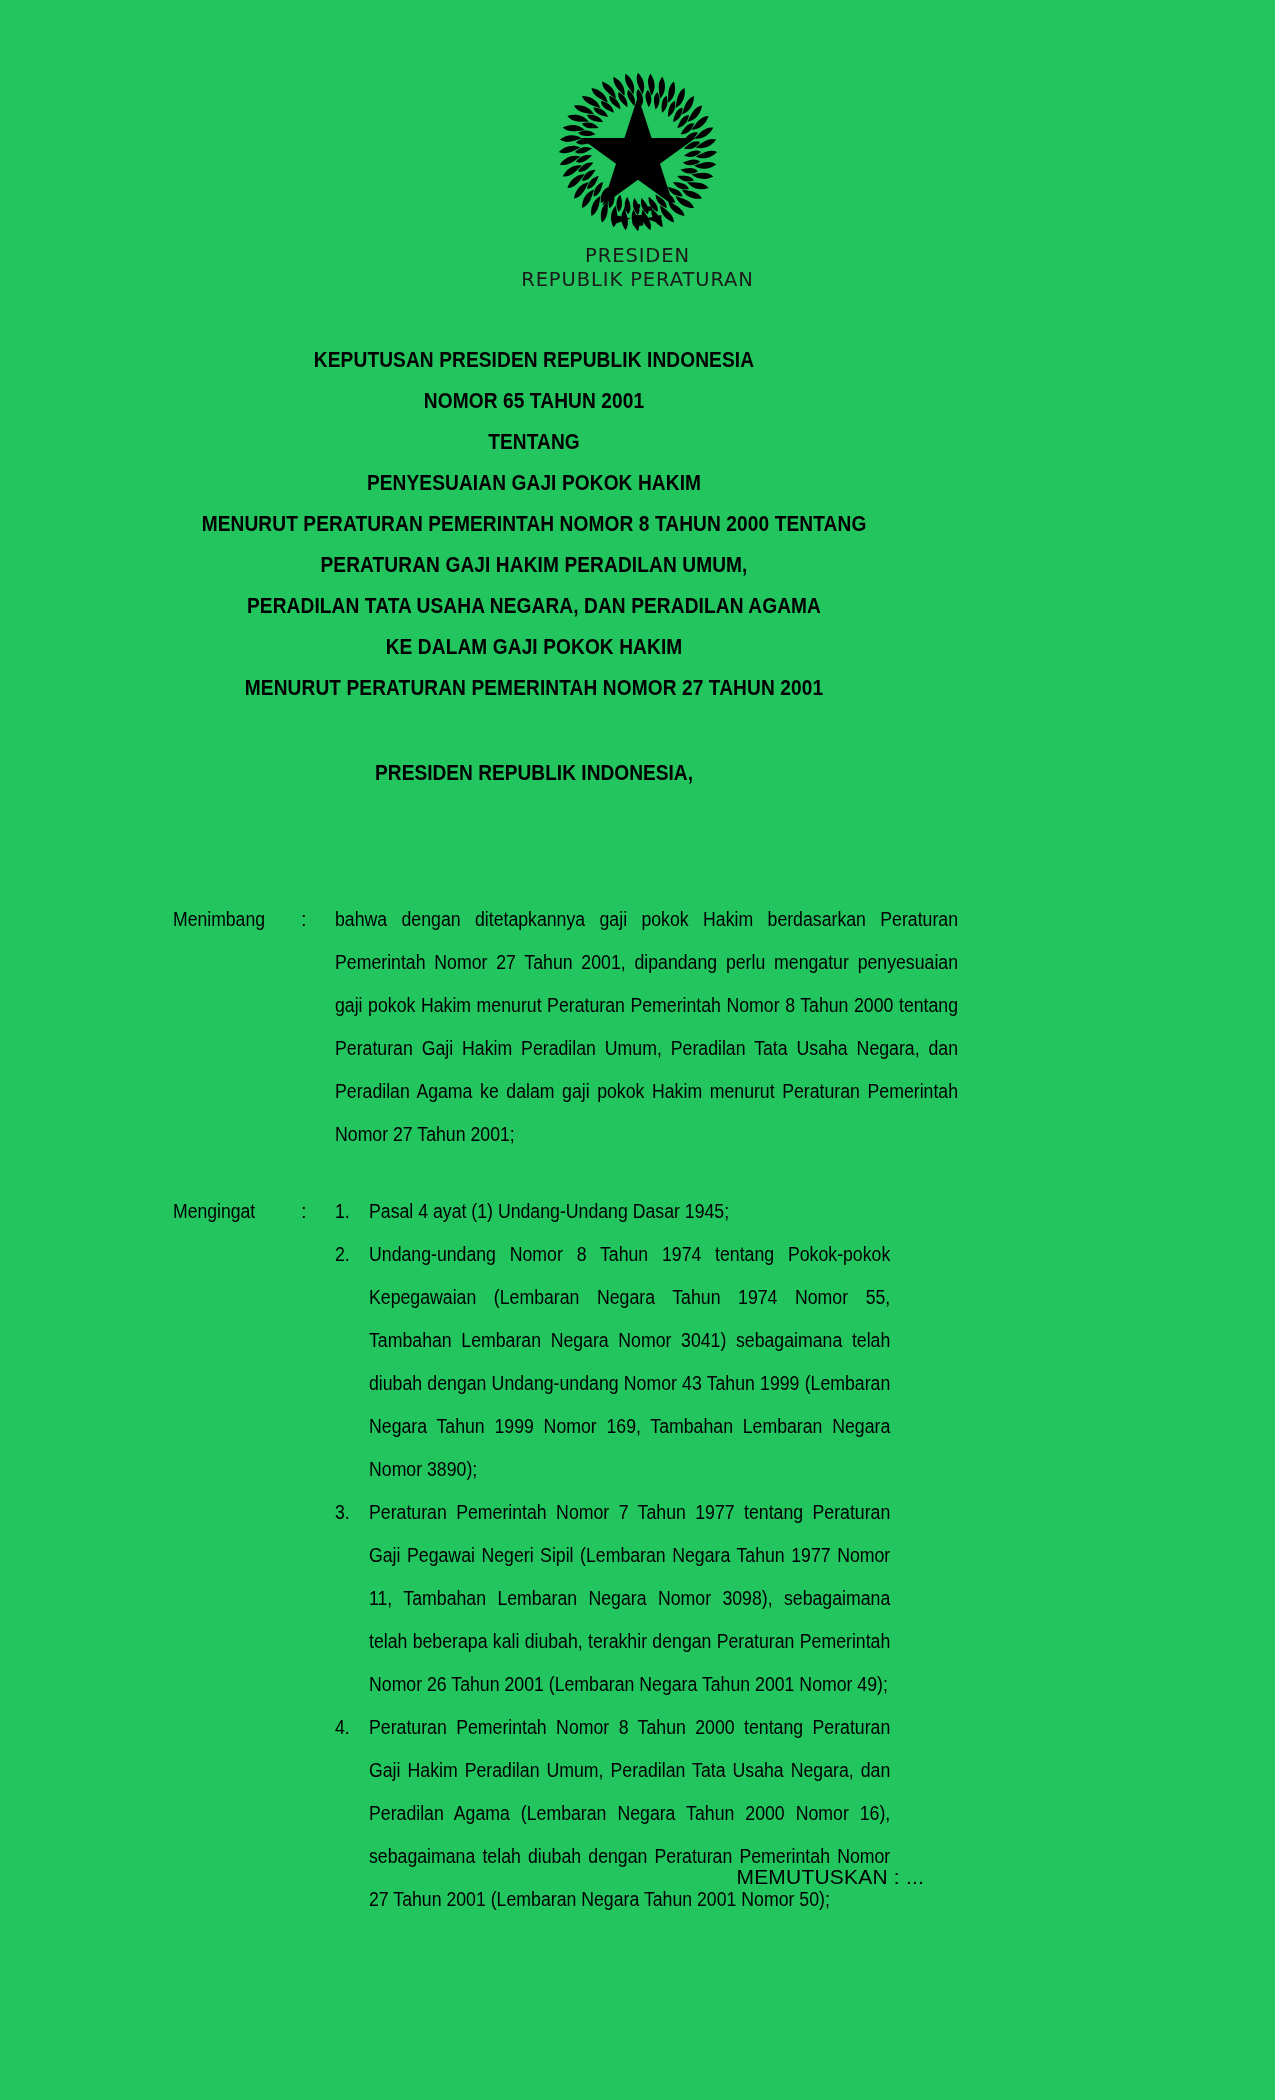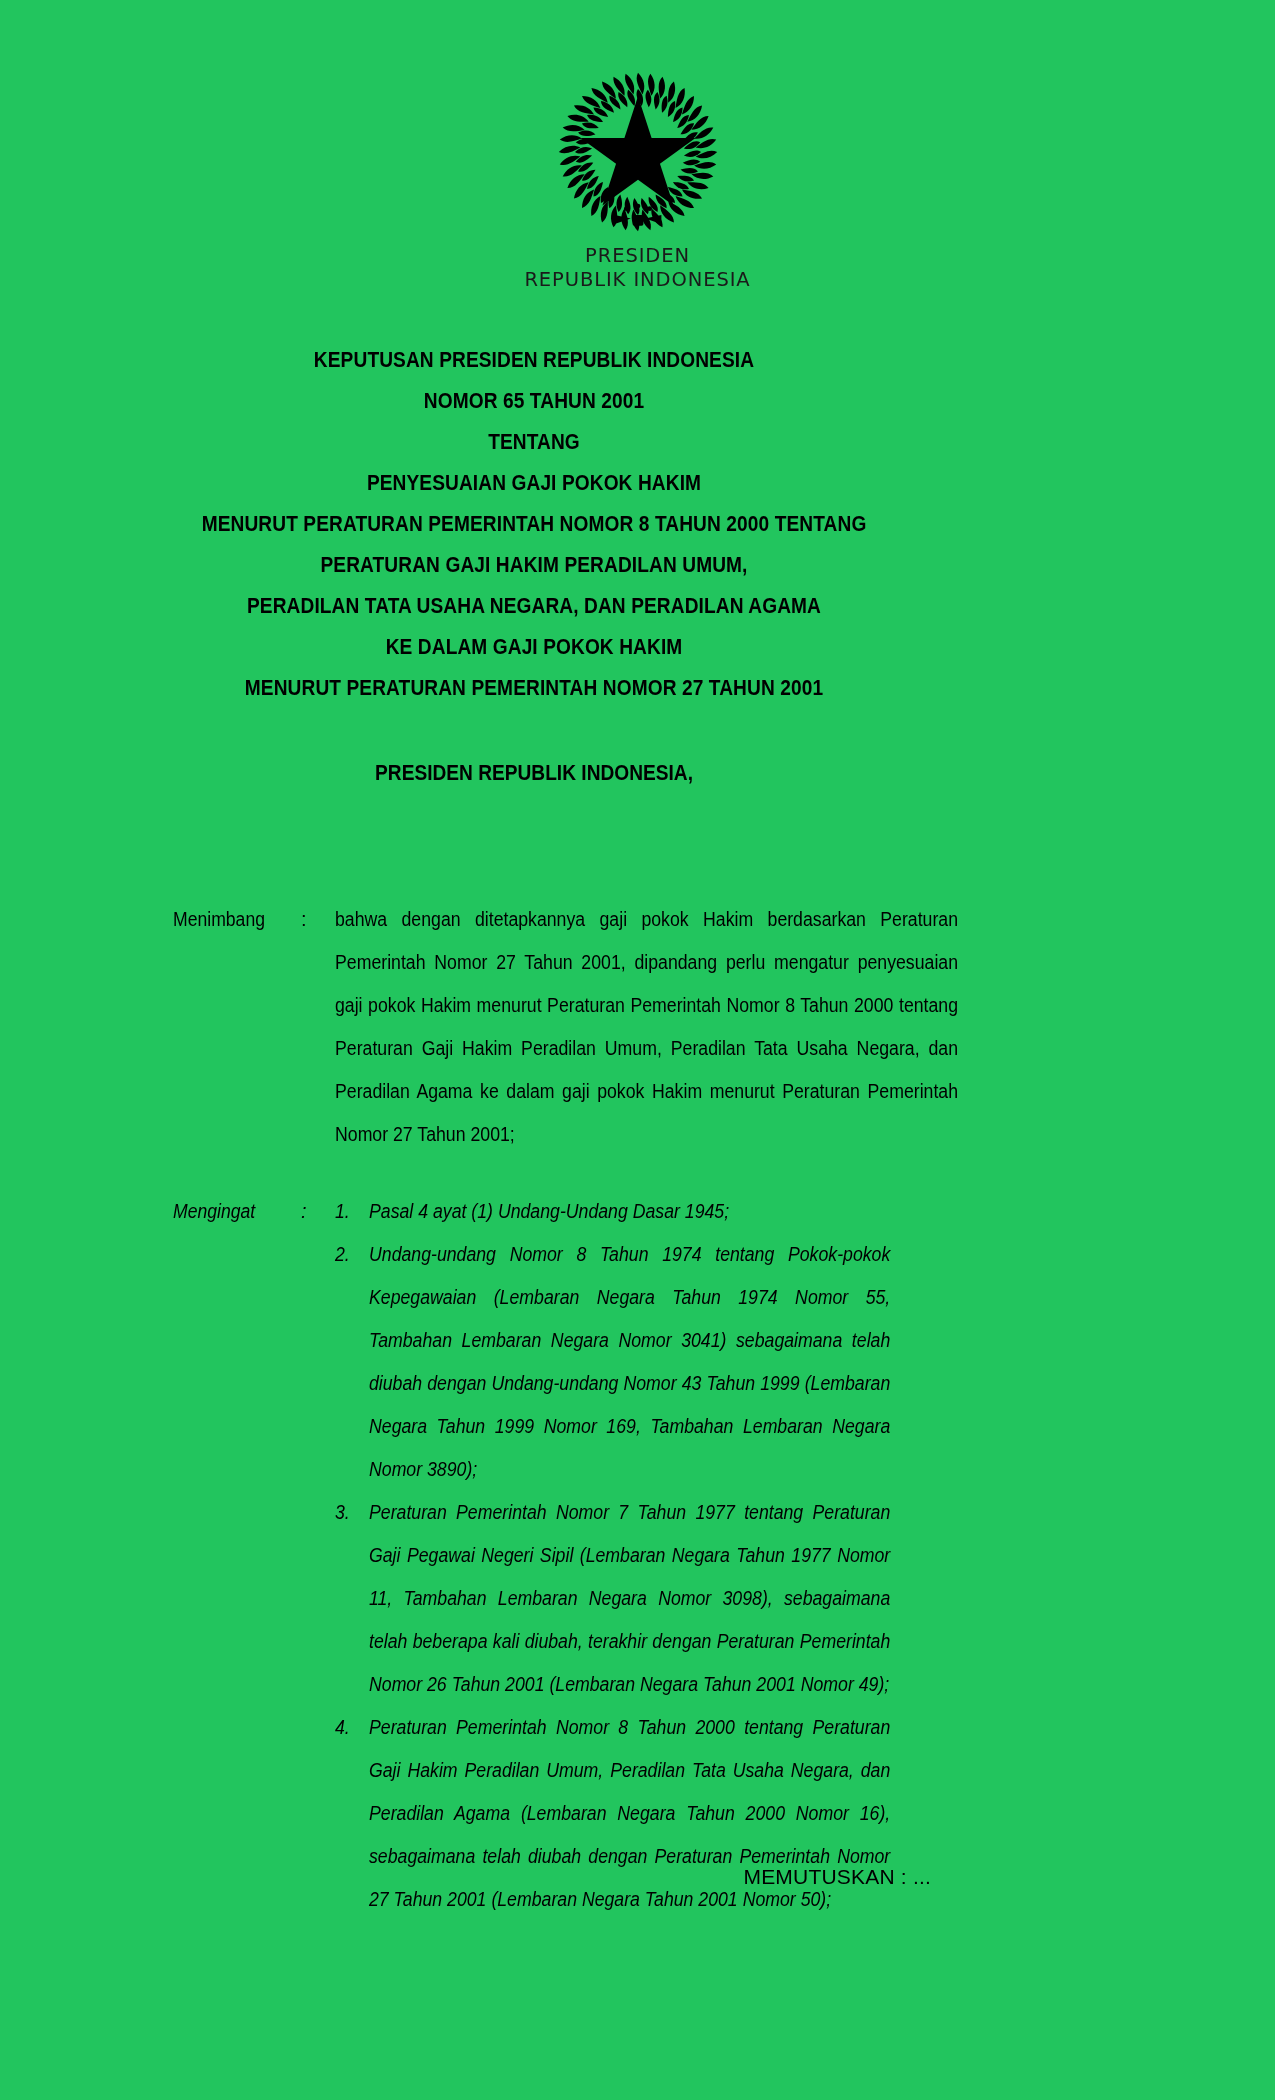--- a/index.html
+++ b/index.html
@@ -77,21 +77,20 @@
     left: 0;
     width: 1073px;
   }
   .clause {
     display: flex;
     align-items: flex-start;
     margin-bottom: 0;
   }
   .clause + .clause {
     margin-top: 34px;
-    font-style: italic;
   }
   .clause-label {
     width: 128px;
     flex: 0 0 128px;
     margin-left: 173px;
     font-size: 20px;
     line-height: 43px;
     transform: scaleX(0.88);
     transform-origin: left center;
     white-space: nowrap;
@@ -141,21 +140,21 @@
     text-justify: inter-word;
     transform: scaleX(0.885);
     transform-origin: left top;
     width: 113%;
   }
 
   
   .footer-area {
     position: absolute;
     top: 1862px;
-    left: 12px;
+    left: 5px;
     width: 1034px;
     padding-right: 115px;
     box-sizing: border-box;
     text-align: right;
   }
   .footer-text {
     font-size: 21px;
     line-height: 30px;
     letter-spacing: 0.2px;
     display: inline-block;
@@ -269,21 +268,21 @@
           <circle cx="13" cy="-13" r="2.6"></circle>
           <circle cx="0" cy="-16" r="2.6"></circle>
         </g>
 
         <path d="M 100,38 L 115.1,84.4 L 163.9,84.4 L 124.4,113.1 L 139.5,159.5
                  L 100,130.8 L 60.5,159.5 L 75.6,113.1 L 36.1,84.4 L 84.9,84.4 Z"></path>
       </g>
     </svg>
     <div class="emblem-caption">
       <div>PRESIDEN</div>
-      <div>REPUBLIK INDONESIA</div>
+      <div>REPUBLIK PERATURAN</div>
     </div>
   </div>
 
   <div class="title-block">
     <div class="title-line">KEPUTUSAN PRESIDEN REPUBLIK INDONESIA</div>
     <div class="title-line">NOMOR 65 TAHUN 2001</div>
     <div class="title-line">TENTANG</div>
     <div class="title-line">PENYESUAIAN GAJI POKOK HAKIM</div>
     <div class="title-line">MENURUT PERATURAN PEMERINTAH NOMOR 8 TAHUN 2000 TENTANG</div>
     <div class="title-line">PERATURAN GAJI HAKIM PERADILAN UMUM,</div>

